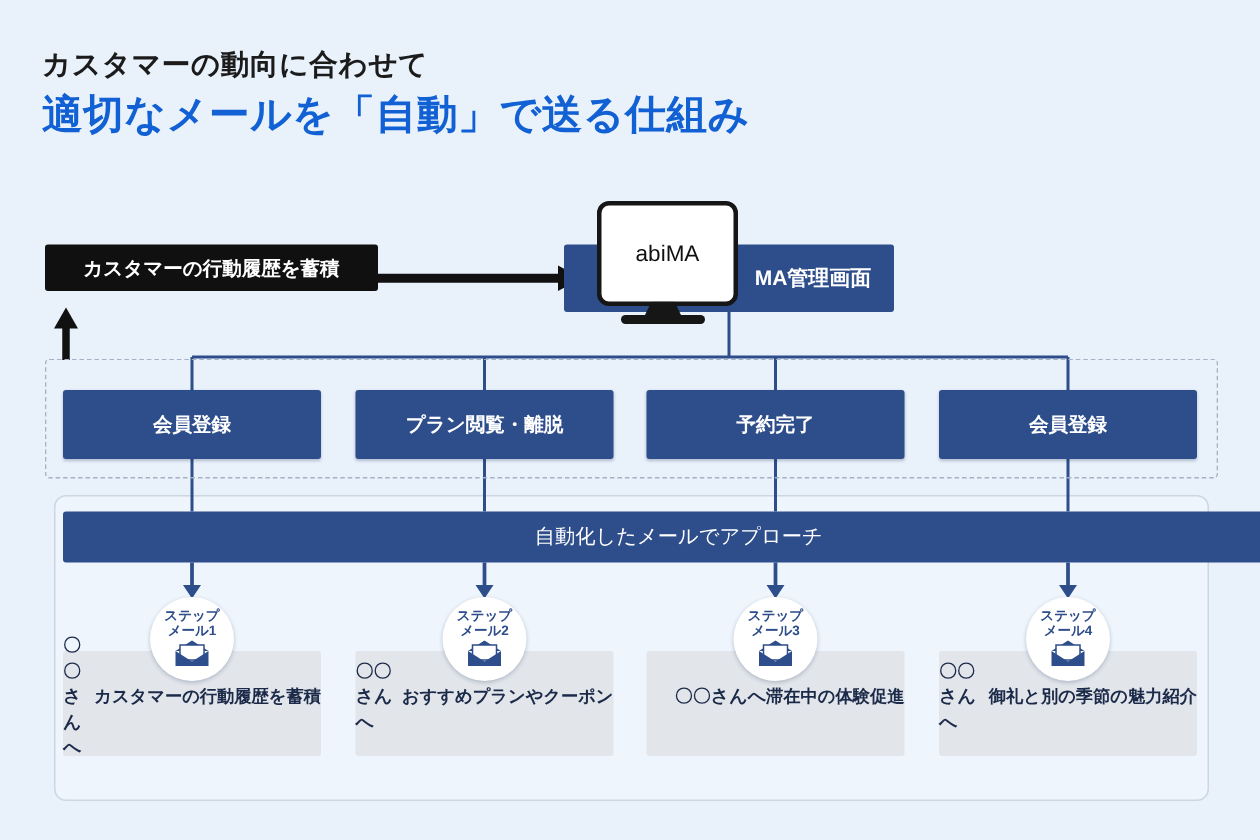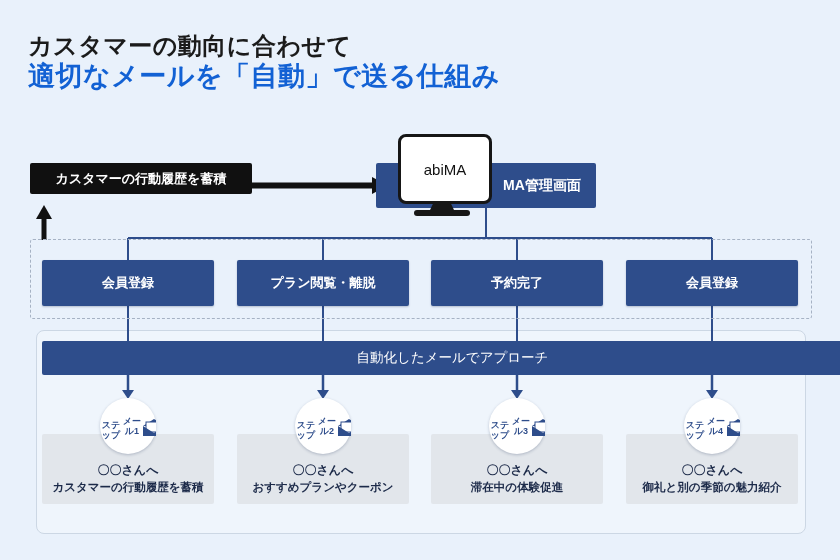--- a/index.html
+++ b/index.html
@@ -1,20 +1,20 @@
 <!DOCTYPE html>
 <html><head>
 <meta charset="utf-8">
 <style>
   html,body{margin:0;padding:0;}
   body{font-family:"Liberation Sans","DejaVu Sans",sans-serif;}
   .canvas{position:relative;width:840px;height:560px;background:#e9f1fb;overflow:hidden;}
 
   
-  .title1{position:absolute;left:28px;top:30px;font-size:24px;font-weight:700;color:#1b1b1b;letter-spacing:.5px;}
+  .title1{position:absolute;left:28px;top:30px;font-size:19px;font-weight:700;color:#1b1b1b;letter-spacing:.5px;}
   .title2{position:absolute;left:28px;top:58px;font-size:27px;font-weight:800;color:#1261d4;letter-spacing:.5px;}
 
   
   .wires{position:absolute;left:0;top:0;z-index:1;}
 
   
   .history-box{position:absolute;left:30px;top:163px;width:222px;height:31px;background:#101010;border-radius:2px;
     display:flex;align-items:center;justify-content:center;color:#fff;font-size:13px;font-weight:700;z-index:2;}
 
   
@@ -35,29 +35,29 @@
   .ev0{left:42px;} .ev1{left:237px;} .ev2{left:431px;} .ev3{left:626px;}
 
   
   .bottom-frame{position:absolute;left:36px;top:330px;width:768px;height:202px;border:1px solid #ccd7e4;
     border-radius:8px;background:rgba(255,255,255,.28);z-index:0;}
   .approach-bar{position:absolute;left:42px;top:341px;width:821px;height:34px;background:#2e4d8b;border-radius:2px;
     display:flex;align-items:center;justify-content:center;color:#fff;font-size:13.5px;font-weight:400;z-index:2;}
 
   
   .step-circle{position:absolute;top:398px;width:56px;height:56px;background:#fff;border-radius:50%;z-index:3;
-    box-shadow:0 1px 3px rgba(20,40,80,.25);display:flex;align-items:center;}
+    box-shadow:0 1px 3px rgba(20,40,80,.25);display:flex;flex-direction:column;align-items:center;}
   .sc0{left:100px;} .sc1{left:295px;} .sc2{left:489px;} .sc3{left:684px;}
   .step-circle .t{font-size:9px;line-height:10px;font-weight:700;color:#2e4d8b;text-align:center;}
   .step-circle .t1{margin-top:7px;}
   .step-circle .env{margin-top:1px;}
 
   
   .card{position:absolute;top:434px;width:172px;height:70px;background:#e2e6eb;border-radius:2px;z-index:2;
-    display:flex;flex-direction:column;align-items:center;justify-content:flex-end;padding-bottom:9px;box-sizing:border-box;}
+    display:flex;flex-direction:row;align-items:center;justify-content:flex-end;padding-bottom:9px;box-sizing:border-box;}
   .cd0{left:42px;} .cd1{left:237px;} .cd2{left:431px;} .cd3{left:626px;}
   .card .l1{font-size:12px;font-weight:700;color:#1c2a49;line-height:17px;}
   .card .l2{font-size:11.5px;font-weight:700;color:#1c2a49;line-height:16px;white-space:nowrap;}
 </style>
 </head>
 <body>
 
 <div class="canvas">
 
   <svg class="wires" width="840" height="560">

